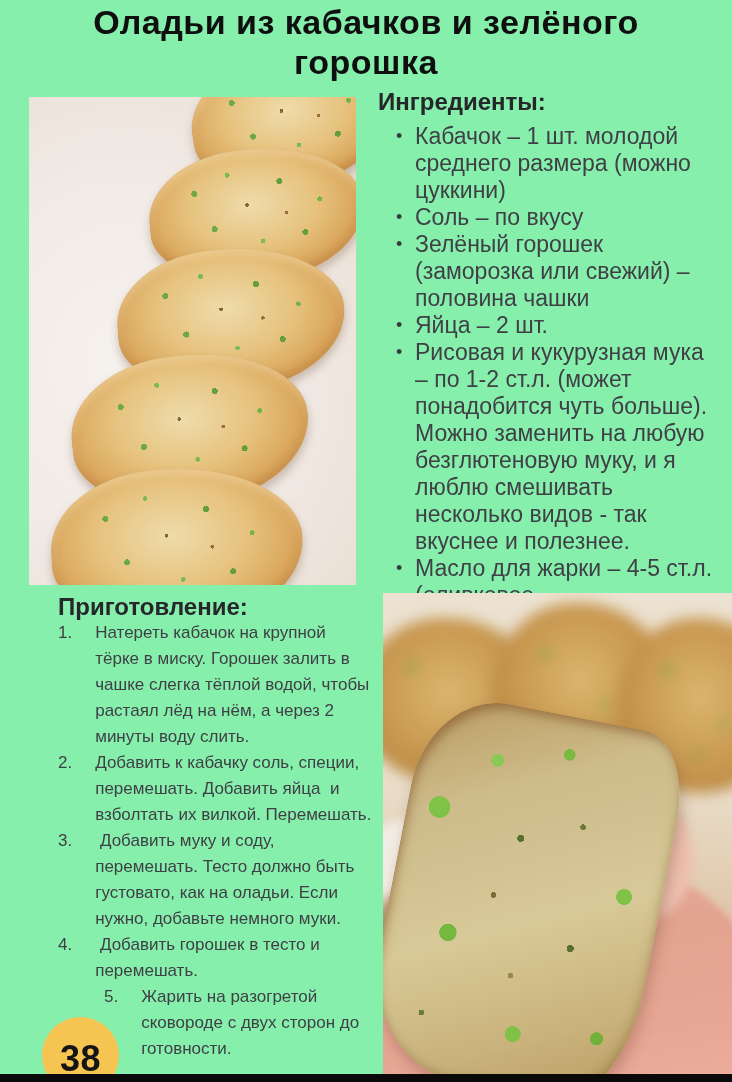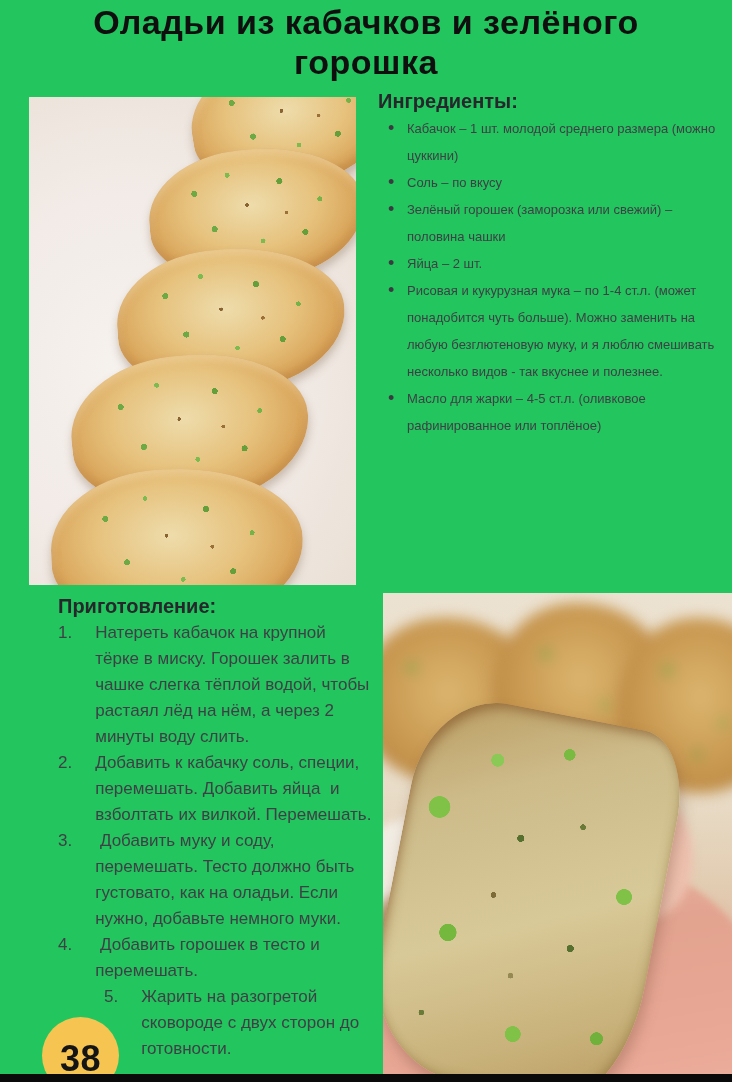--- a/index.html
+++ b/index.html
@@ -1,18 +1,18 @@
 <!DOCTYPE html>
 <html><head>
 <meta charset="utf-8">
 <style>
   html,body { margin:0; padding:0; background:#ffffff; }
   .page {
     position:relative; width:732px; height:1082px; overflow:hidden;
-    background:#22c55e; font-family:"Liberation Sans","DejaVu Sans",sans-serif;
+    background:#86efac; font-family:"Liberation Sans","DejaVu Sans",sans-serif;
     color:#3f4045;
   }
   
   .title {
     position:absolute; top:2px; left:0; width:732px;
     text-align:center; font-weight:bold; font-size:34px; line-height:40px;
     letter-spacing:0.5px; color:#0f0f10;
   }
   .title-inner { display:inline-block; max-width:650px; }
 
@@ -82,22 +82,22 @@
       radial-gradient(circle 4px at 66% 28%, #6a7a38 70%, rgba(0,0,0,0) 74%),
       radial-gradient(circle 4px at 38% 50%, #7d6b3a 70%, rgba(0,0,0,0) 74%),
       radial-gradient(circle 5px at 70% 60%, #55702f 70%, rgba(0,0,0,0) 74%),
       radial-gradient(circle 4px at 50% 70%, #958a52 70%, rgba(0,0,0,0) 74%),
       radial-gradient(circle 4px at 20% 84%, #6a7a38 70%, rgba(0,0,0,0) 74%),
       linear-gradient(155deg, #b99a5e 0%, #cdbb8a 25%, #d8c998 55%, #c9b27b 80%, #b89a5f 100%);
   }
 
   
   .ingredients { position:absolute; left:378px; top:88px; width:348px; }
-  .sec-heading { font-weight:bold; font-size:20px; line-height:27px; color:#26272b; }
-  .ing-list { margin:0; padding:0; list-style:none; font-size:13px; line-height:27px; }
+  .sec-heading { font-weight:bold; font-size:24px; line-height:27px; color:#26272b; }
+  .ing-list { margin:8px; padding:0; list-style:none; font-size:23px; line-height:27px; }
   .ing-list li { position:relative; padding-left:29px; }
   .ing-list li::before {
     content:"•"; position:absolute; left:10px; top:0; color:#3a3b40; font-size:18px;
   }
 
   
   .preparation { position:absolute; left:58px; top:593px; width:314px; }
   .steps { margin-top:0; }
   .step { display:flex; font-size:17px; line-height:26px; }
   .step-num { flex:0 0 auto; white-space:pre; }
@@ -132,21 +132,21 @@
     <i class="pk" style="left:22px;  top:372px; width:252px; height:158px; transform:rotate(-2deg);"></i>
   </div>
 
   <div class="ingredients">
     <div class="sec-heading">Ингредиенты:</div>
     <ul class="ing-list">
       <li>Кабачок – 1 шт. молодой среднего размера (можно цуккини)</li>
       <li>Соль – по вкусу</li>
       <li>Зелёный горошек (заморозка или свежий) – половина чашки</li>
       <li>Яйца – 2 шт.</li>
-      <li>Рисовая и кукурузная мука – по 1-4 ст.л. (может понадобится чуть больше). Можно заменить на любую безглютеновую муку, и я люблю смешивать несколько видов - так вкуснее и полезнее.</li>
+      <li>Рисовая и кукурузная мука – по 1-2 ст.л. (может понадобится чуть больше). Можно заменить на любую безглютеновую муку, и я люблю смешивать несколько видов - так вкуснее и полезнее.</li>
       <li>Масло для жарки – 4-5 ст.л. (оливковое рафинированное или топлёное)</li>
     </ul>
   </div>
 
   <div class="preparation">
     <div class="sec-heading">Приготовление:</div>
     <div class="steps">
       <div class="step">
         <span class="step-num">1.</span>
         <span class="step-text">Натереть кабачок на крупной тёрке в миску. Горошек залить в чашке слегка тёплой водой, чтобы растаял лёд на нём, а через 2 минуты воду слить.</span>

